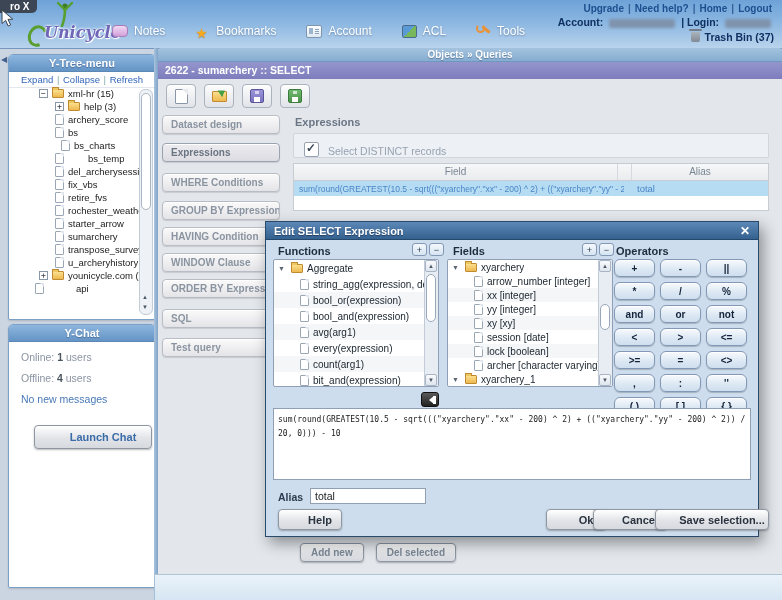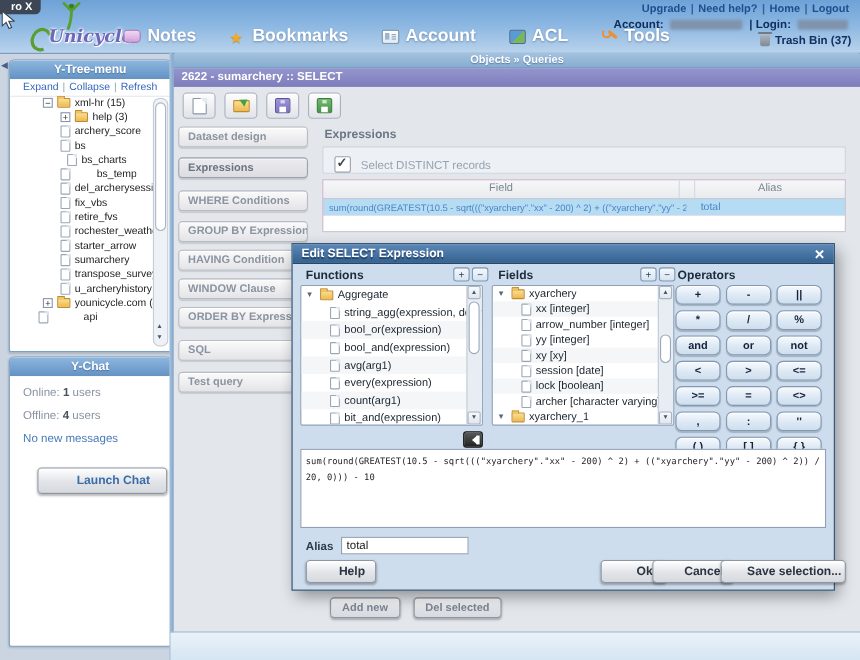--- a/index.html
+++ b/index.html
@@ -18,21 +18,21 @@
   #logo-figure{position:absolute;left:28px;top:0;}
   #logo-text{position:absolute;left:18px;top:22px;font-family:"DejaVu Serif",serif;
     font-style:italic;font-weight:bold;font-size:16px;color:#6f66b8;
     text-shadow:0 0 2px #fff,0 0 3px #fff,1px 1px 0 #fff;}
   #logo-swirl{position:absolute;left:2px;top:24px;width:13px;height:16px;
     border:3px solid #5a9e2f;border-right-color:transparent;border-radius:50%;
     transform:rotate(25deg);}
   
   #main-nav{position:absolute;left:112px;top:24px;display:flex;gap:30px;}
   .nav-item{display:flex;align-items:center;gap:6px;cursor:pointer;}
-  .nav-label{color:#fff;font-weight:bold;font-size:16px;text-shadow:0 1px 2px rgba(10,30,70,.35);}
+  .nav-label{color:#fff;font-weight:normal;font-size:12px;text-shadow:0 1px 2px rgba(10,30,70,.35);}
   .nicon{display:inline-block;position:relative;}
   .i-notes{width:14px;height:10px;background:linear-gradient(#f2d8f4,#d2a2da);
     border:1px solid #a87cb8;border-radius:4px;}
   .i-notes::after{content:"";position:absolute;left:2px;bottom:-4px;
     border:3px solid transparent;border-top-color:#d2a2da;}
   .i-star{width:15px;height:14px;}
   .i-star::before{content:"★";color:#f6a81e;font-size:14px;line-height:14px;
     text-shadow:0 1px 1px rgba(120,70,0,.4);}
   .i-account{width:14px;height:11px;background:linear-gradient(#ffffff,#dfe8f2);
     border:1px solid #7f94ad;border-radius:2px;}
@@ -142,21 +142,21 @@
   #panel-title{position:absolute;left:295px;top:116px;font-size:11px;font-weight:bold;color:#6b7685;}
   #distinct-box{position:absolute;left:293px;top:133px;width:476px;height:25px;
     background:#edf1f5;border:1px solid #d0d6de;border-radius:2px;box-sizing:border-box;
     display:flex;align-items:flex-end;gap:9px;padding-left:10px;}
   #distinct-checkbox{width:13px;height:13px;background:#fff;border:1px solid #98a2ae;
     border-radius:2px;cursor:pointer;position:relative;}
   #distinct-checkbox.checked::after{content:"✓";position:absolute;left:1px;top:-2px;
     font-size:12px;font-weight:bold;color:#3c4856;}
   #distinct-label{font-size:10.5px;color:#97a2b0;}
   #expr-table{position:absolute;left:293px;top:163px;width:476px;border:1px solid #c6ccd4;
-    box-sizing:border-box;background:#f9a8d4;}
+    box-sizing:border-box;background:#8b5cf6;}
   #expr-thead{display:flex;height:16px;background:linear-gradient(#f6f7f8,#e9ebee);
     border-bottom:1px solid #c6ccd4;font-size:10px;color:#7a8694;line-height:16px;}
   .hfield{flex:1;text-align:center;border-right:1px solid #d4d9df;}
   .hspacer{flex:0 0 13px;border-right:1px solid #d4d9df;}
   .halias{flex:0 0 136px;text-align:center;}
   .xrow{display:flex;height:15px;background:#b5dcf2;cursor:pointer;align-items:center;}
   .xfield{flex:1;font-size:8.5px;color:#4a86c8;white-space:nowrap;overflow:hidden;padding-left:5px;}
   .xspacer{flex:0 0 13px;}
   .xalias{flex:0 0 131px;font-size:9.5px;color:#4a86c8;white-space:nowrap;overflow:hidden;}
   .xrow-empty{height:14px;background:#fff;}
@@ -490,27 +490,27 @@
         <div class="sb-btn" style="bottom:0">▼</div>
       </div>
     </div>
 
     <div id="fields-list" class="listbox" style="left:181px">
         <div class="lrow lfolder">
           <span class="tri">▼</span>
           <span class="fold"></span>
           <span class="llabel">xyarchery</span>
         </div>
-      <div class="lrow lchild alt">
+      <div class="lrow lchild">
+          <span class="file"></span>
+          <span class="llabel">arrow_number [integer]</span>
+        </div>
+        <div class="lrow lchild alt">
           <span class="file"></span>
           <span class="llabel">xx [integer]</span>
-        </div>
-        <div class="lrow lchild">
-          <span class="file"></span>
-          <span class="llabel">arrow_number [integer]</span>
         </div>
         <div class="lrow lchild">
           <span class="file"></span>
           <span class="llabel">yy [integer]</span>
         </div>
         <div class="lrow lchild alt">
           <span class="file"></span>
           <span class="llabel">xy [xy]</span>
         </div>
         <div class="lrow lchild">

